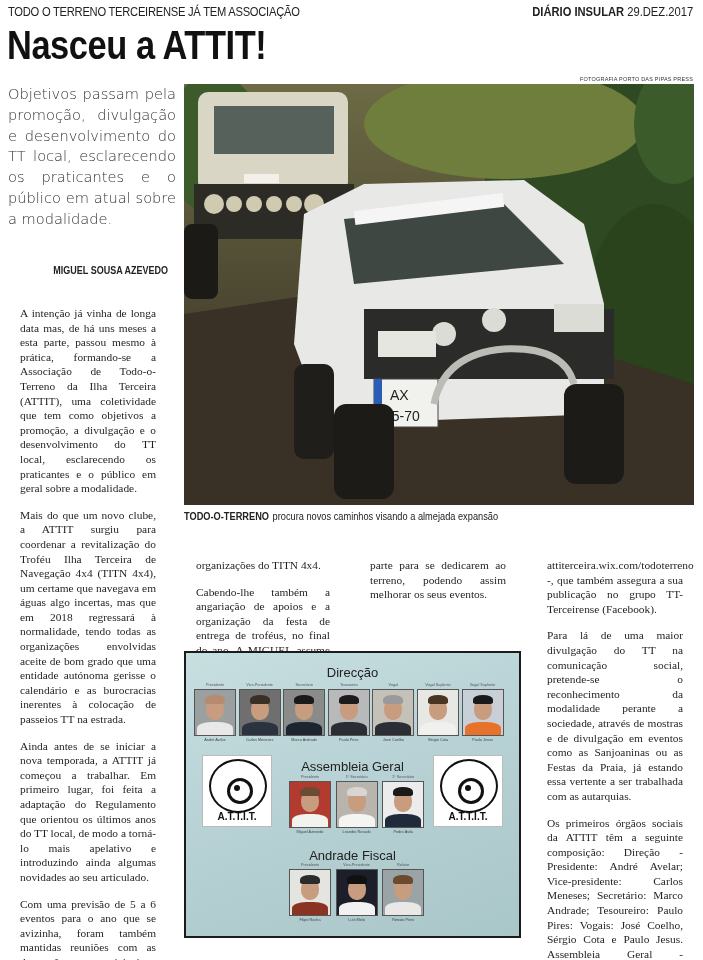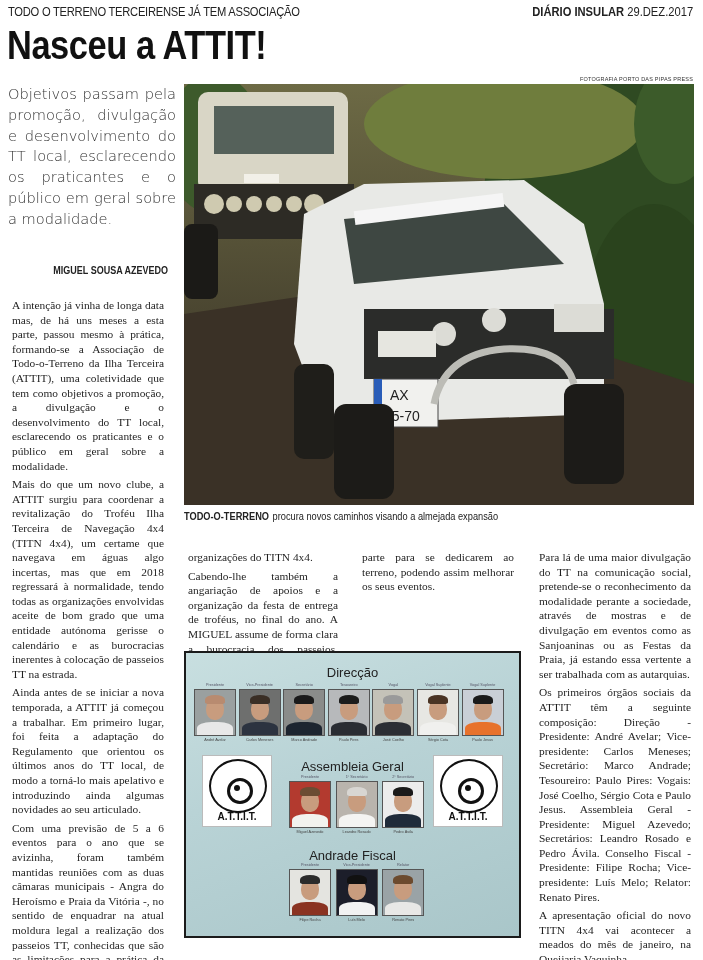--- a/index.html
+++ b/index.html
@@ -28,21 +28,21 @@
     font-size: 14.6px; line-height: 20.8px; color: #333; text-align: justify; font-weight: 300;
   }
   .byline {
     left: 8px; top: 265px; width: 160px; text-align: right; font-family: "Liberation Sans", sans-serif;
     font-size: 10px; font-weight: 700; color: #222; transform: scaleX(0.9); transform-origin: right top;
   }
   .col {
     font-size: 11.4px; line-height: 14.6px; color: #1f1f1f; text-align: justify;
     hyphens: manual;
   }
-  .col p { margin: 4px; }
+  .col p { margin: 12px; }
   .col1 { left: 8px; top: 294px; width: 160px; }
   .col2 { left: 184px; top: 546px; width: 158px; }
   .col3 { left: 358px; top: 546px; width: 160px; }
   .col4 { left: 535px; top: 546px; width: 160px; }
   .credit {
     right: 10px; top: 76px; font-family: "Liberation Sans", sans-serif; font-size: 5.5px; color: #333;
     letter-spacing: 0.2px; text-transform: uppercase;
   }
   .photo {
     left: 184px; top: 84px; width: 510px; height: 421px; overflow: hidden;
@@ -90,21 +90,21 @@
     position: absolute; left: 0; bottom: 4px; width: 100%; text-align: center; font-size: 10px; font-weight: 700; color: #111;
   }
 </style>
 </head>
 <body>
 
 <div class="abs kicker">TODO O TERRENO TERCEIRENSE JÁ TEM ASSOCIAÇÃO</div>
 <div class="abs paper"><b>DIÁRIO INSULAR</b> <span>29.DEZ.2017</span></div>
 <h1 class="abs headline" style="margin:0;">Nasceu a ATTIT!</h1>
 
-<div class="abs lead">Objetivos passam pela promoção, divulgação e desenvolvimento do TT local, esclarecendo os praticantes e o público em geral sobre a modalidade.</div>
+<div class="abs lead">Objetivos passam pela promoção, divulgação e desenvolvimento do TT local, esclarecendo os praticantes e o público em atual sobre a modalidade.</div>
 <div class="abs byline">MIGUEL SOUSA AZEVEDO</div>
 
 <div class="abs col col1">
   <p>A intenção já vinha de longa data mas, de há uns meses a esta parte, passou mesmo à prática, formando-se a Associação de Todo-o-Terreno da Ilha Terceira (ATTIT), uma coletividade que tem como objetivos a promoção, a divulgação e o desenvolvimento do TT local, esclarecendo os praticantes e o público em geral sobre a modalidade.</p>
   <p>Mais do que um novo clube, a ATTIT surgiu para coordenar a revitalização do Troféu Ilha Terceira de Navegação 4x4 (TITN 4x4), um certame que navegava em águas algo incertas, mas que em 2018 regressará à normalidade, tendo todas as organizações envolvidas aceite de bom grado que uma entidade autónoma gerisse o calendário e as burocracias inerentes à colocação de passeios TT na estrada.</p>
   <p>Ainda antes de se iniciar a nova temporada, a ATTIT já começou a trabalhar. Em primeiro lugar, foi feita a adaptação do Regulamento que orientou os últimos anos do TT local, de modo a torná-lo mais apelativo e introduzindo ainda algumas novidades ao seu articulado.</p>
   <p>Com uma previsão de 5 a 6 eventos para o ano que se avizinha, foram também mantidas reuniões com as duas câmaras municipais - Angra do Heroísmo e Praia da Vitória -, no sentido de enquadrar na atual moldura legal a realização dos passeios TT, conhecidas que são as limitações para a prática da modalidade.</p>
 
 </div>
 
@@ -160,20 +160,21 @@
 <div class="abs caption"><b>TODO-O-TERRENO</b><span>procura novos caminhos visando a almejada expansão</span></div>
 
 <div class="abs col col2">
   <p>organizações do TITN 4x4.</p>
   <p>Cabendo-lhe também a angariação de apoios e a organização da festa de entrega de troféus, no final do ano. A MIGUEL assume de forma clara a burocracia dos passeios, ficando as organizações mais li-</p>
 </div>
 <div class="abs col col3">
   <p>parte para se dedicarem ao terreno, podendo assim melhorar os seus eventos.</p>
 </div>
 <div class="abs col col4">
+  <p>attiterceira.wix.com/todoterreno -, que também assegura a sua publicação no grupo TT-Terceirense (Facebook).</p>
   <p>Para lá de uma maior divulgação do TT na comunicação social, pretende-se o reconhecimento da modalidade perante a sociedade, através de mostras e de divulgação em eventos como as Sanjoaninas ou as Festas da Praia, já estando essa vertente a ser trabalhada com as autarquias.</p>
   <p>Os primeiros órgãos sociais da ATTIT têm a seguinte composição: Direção - Presidente: André Avelar; Vice-presidente: Carlos Meneses; Secretário: Marco Andrade; Tesoureiro: Paulo Pires: Vogais: José Coelho, Sérgio Cota e Paulo Jesus. Assembleia Geral - Presidente: Miguel Azevedo; Secretários: Leandro Rosado e Pedro Ávila. Conselho Fiscal - Presidente: Filipe Rocha; Vice-presidente: Luís Melo; Relator: Renato Pires.</p>
   <p><span>A apresentação oficial do novo TITN 4x4 vai acontecer a meados do mês de janeiro, na Queijaria Vaquinha.</span> </p>
 </div>
 
 <div class="abs org">
   <div class="org-title" style="top:12px;">Direcção</div>
   <div class="row" style="left:8px; top:28px;">
     <div class="member">
         <div class="role">Presidente</div>

